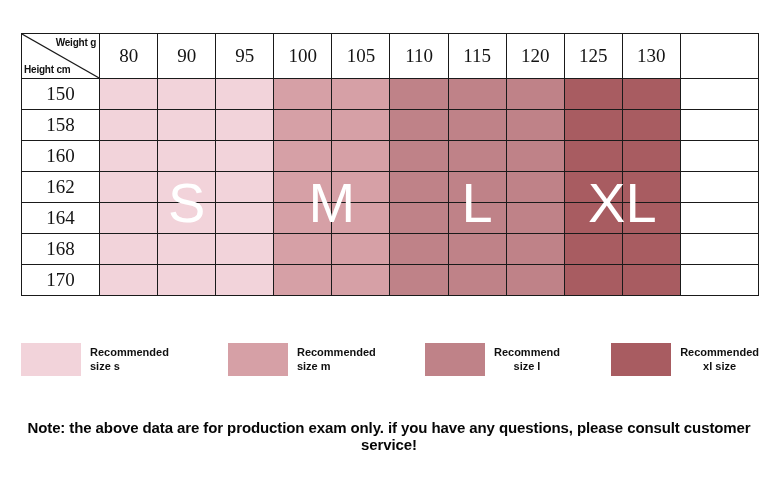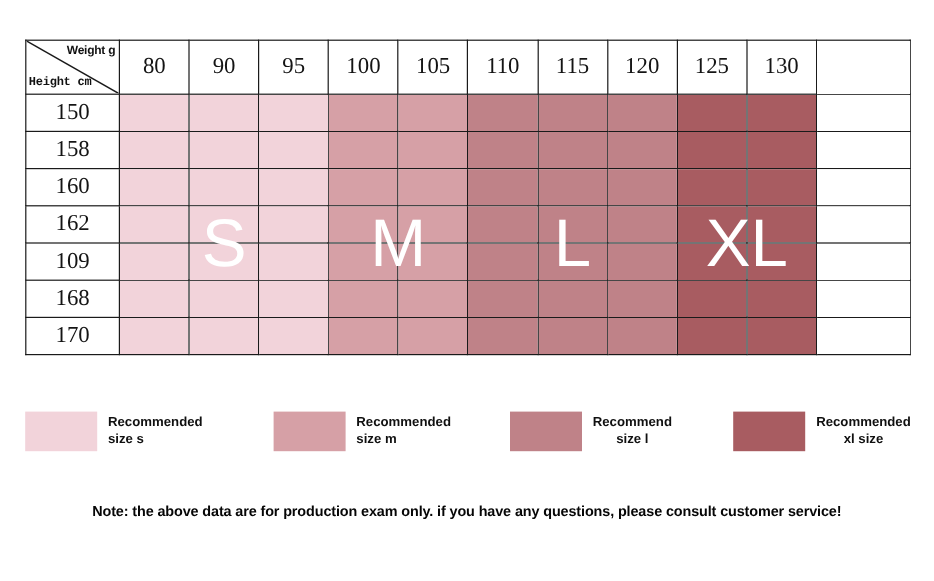--- a/index.html
+++ b/index.html
@@ -80,21 +80,21 @@
     font-size: 10px;
     font-weight: bold;
     color: #111111;
     line-height: 1.1;
     letter-spacing: -0.2px;
   }
   .corner-height {
     position: absolute;
     left: 2px;
     bottom: 3px;
-    font-family: Liberation Mono, monospace;
+    font-family: Liberation Sans, sans-serif;
     font-size: 10px;
     font-weight: bold;
     color: #111111;
     line-height: 1.1;
     letter-spacing: -0.2px;
   }
 
   
   td.zone-s  { background: #f2d3da; }
   td.zone-m  { background: #d6a0a6; }
@@ -162,21 +162,21 @@
   .lg-gap-3 { width: 35px; }
 
   
   #note {
     position: absolute;
     left: 0;
     top: 419px;
     width: 778px;
     text-align: center;
     font-family: "Liberation Sans", sans-serif;
-    font-size: 12px;
+    font-size: 15px;
     font-weight: bold;
     color: #060606;
     letter-spacing: -0.1px;
   }
 </style>
 </head>
 <body>
 
 <div id="chart-wrap">
 
@@ -268,21 +268,21 @@
           <td class="zone-m"></td>
           <td class="zone-m"></td>
           <td class="zone-l"></td>
           <td class="zone-l"></td>
           <td class="zone-l"></td>
           <td class="zone-xl"></td>
           <td class="zone-xl"></td>
           <td class="blank-cell"></td>
         </tr>
         <tr>
-          <td class="rowhead-cell">109</td>
+          <td class="rowhead-cell">164</td>
           <td class="zone-s"></td>
           <td class="zone-s"></td>
           <td class="zone-s"></td>
           <td class="zone-m"></td>
           <td class="zone-m"></td>
           <td class="zone-l"></td>
           <td class="zone-l"></td>
           <td class="zone-l"></td>
           <td class="zone-xl"></td>
           <td class="zone-xl"></td>

